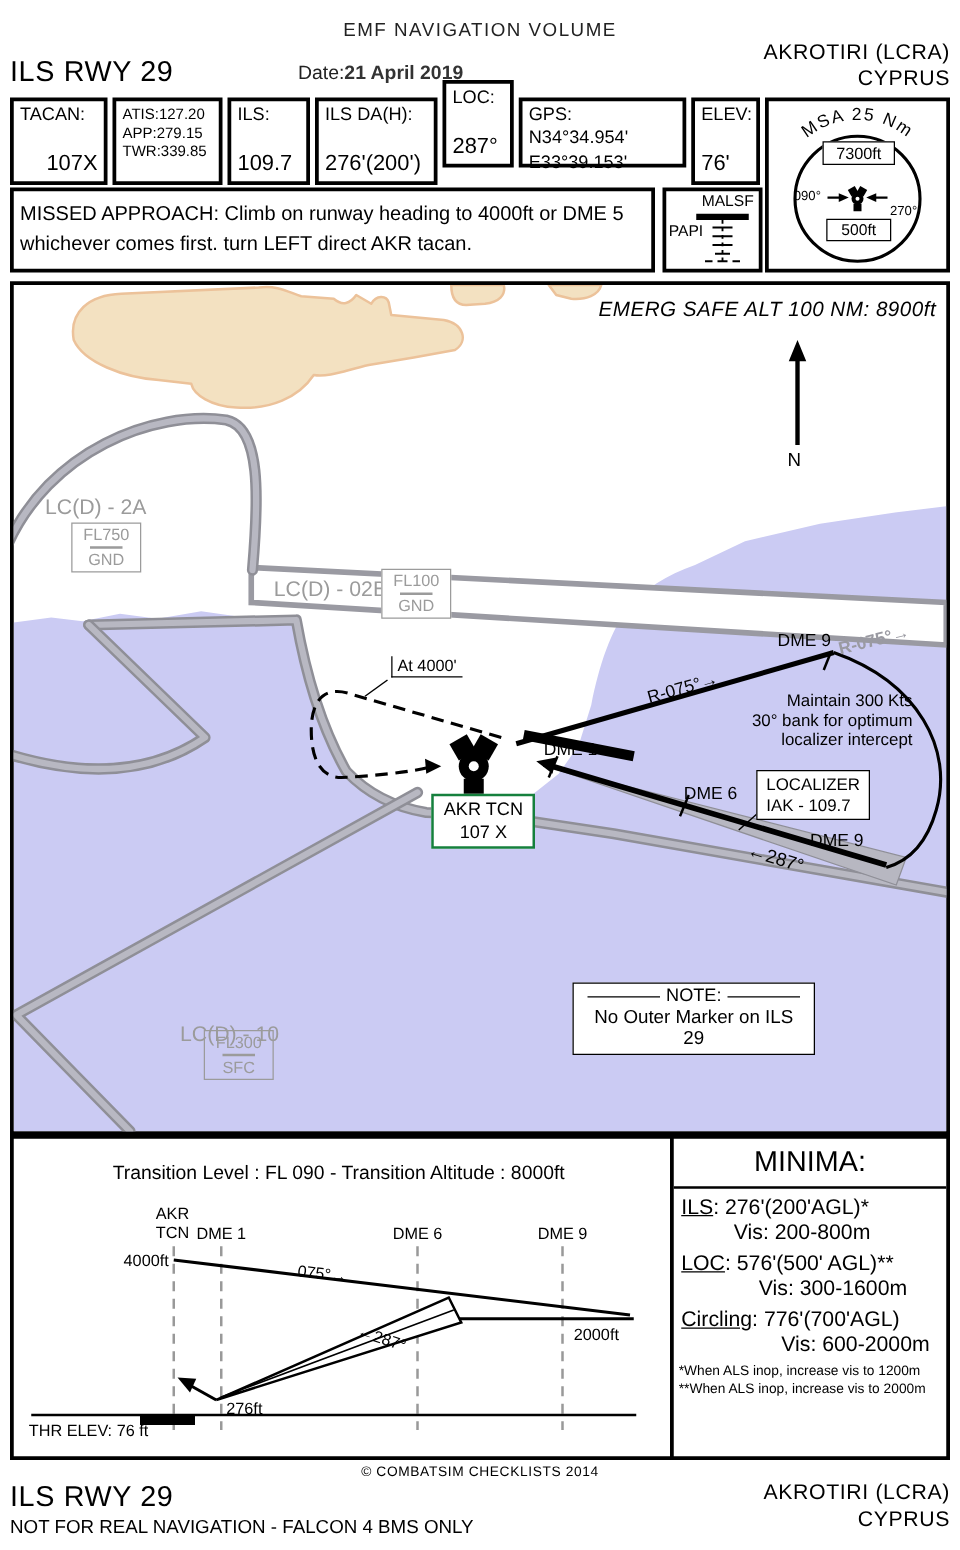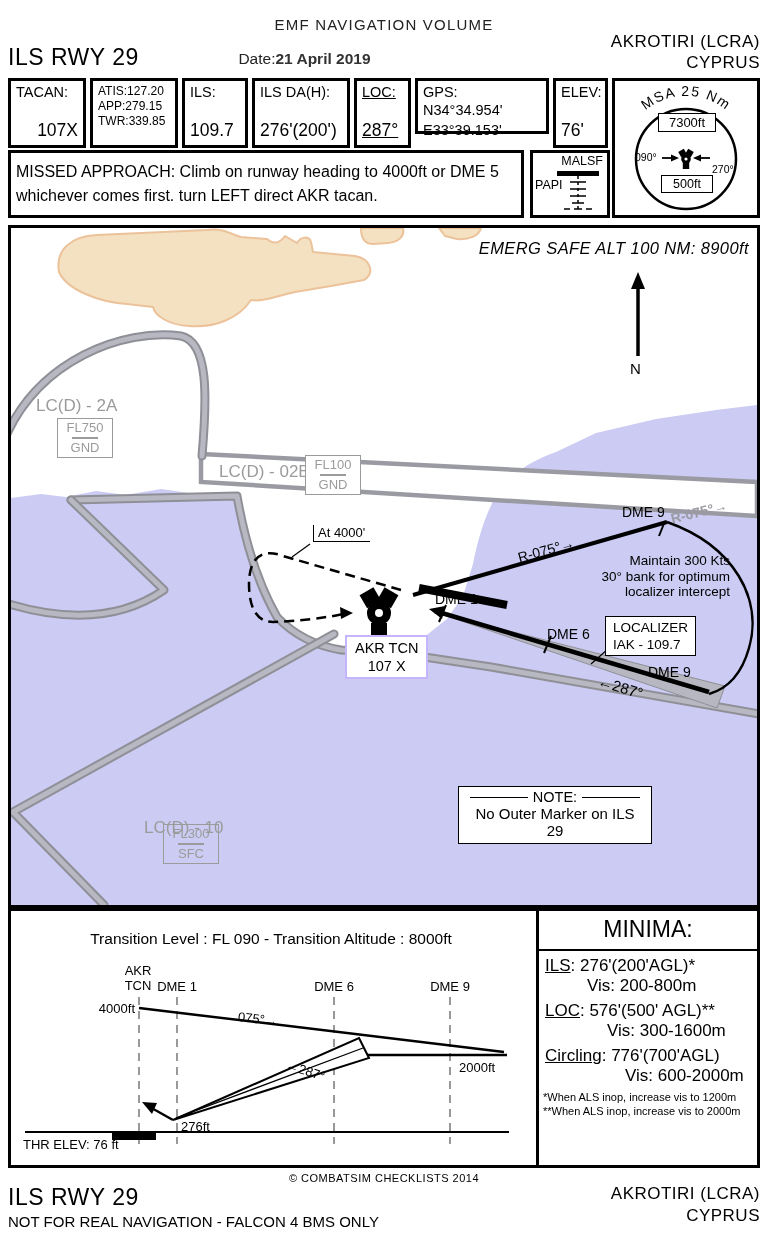--- a/index.html
+++ b/index.html
@@ -26,21 +26,21 @@
   .asbox{border:1.5px solid #9b9b9b;color:#9b9b9b;font-size:13px;text-align:center;
          padding:1px 4px;line-height:16px;background:transparent;}
   .asbox.white{background:#fff;}
   .asdiv{width:26px;border-top:2px solid #9b9b9b;margin:1px auto;}
   .map-lbl{font-size:14px;}
   .rot{transform-origin:0 0;}
   .gray{color:#9a9aa2;}
   .flag4000{font-size:13px;border-left:1.5px solid #000;border-bottom:1.5px solid #000;
             padding:0 5px 1px 4px;background:transparent;}
   .wbox{border:1.5px solid #000;background:#fff;text-align:center;}
-  .akrbox{border:2px solid #c4b5fd;background:#fff;text-align:center;font-size:14.5px;
+  .akrbox{border:2px solid #15803d;background:#fff;text-align:center;font-size:14.5px;
           line-height:18px;padding:2px 8px;}
   .locbox{font-size:13.5px;line-height:17px;padding:2px 7px;text-align:left;}
   .notebox{padding:2px 6px 4px 6px;font-size:15px;}
   .notetitle{display:flex;align-items:center;font-size:14.5px;}
   .noteline{flex:1;border-top:1.3px solid #000;margin:0 5px;}
   
   .band-under{fill:none;stroke:#8f8f97;stroke-width:9;stroke-linecap:round;stroke-linejoin:round;}
   .band-over{fill:none;stroke:#b8b8c2;stroke-width:5;stroke-linecap:round;stroke-linejoin:round;}
   .blk{stroke:#000;fill:none;}
   svg text{font-family:"Liberation Sans",sans-serif;}
@@ -75,21 +75,21 @@
     <span class="freq lbl">TWR:339.85</span>
   </div>
   <div class="abs ibox" style="left:182px;top:78px;width:66px;height:70px;">
     <span class="ilab lbl">ILS:</span>
     <span class="ival lbl">109.7</span>
   </div>
   <div class="abs ibox" style="left:252px;top:78px;width:98px;height:70px;">
     <span class="ilab lbl">ILS DA(H):</span>
     <span class="ival lbl">276'(200')</span>
   </div>
-  <div class="abs ibox" style="left:354px;top:78px;width:57px;height:70px;text-decoration:underline;">
+  <div class="abs ibox" style="left:354px;top:64px;width:57px;height:70px;">
     <span class="ilab lbl">LOC:</span>
     <span class="ival lbl">287°</span>
   </div>
   <div class="abs ibox" style="left:415px;top:78px;width:134px;height:56px;justify-content:flex-start;">
     <span class="ilab lbl">GPS:</span>
     <span class="lbl" style="font-size:14.5px;line-height:20px;">N34°34.954'</span>
     <span class="lbl" style="font-size:14.5px;line-height:20px;">E33°39.153'</span>
   </div>
   <div class="abs ibox" style="left:553px;top:78px;width:55px;height:70px;">
     <span class="ilab lbl">ELEV:</span>

